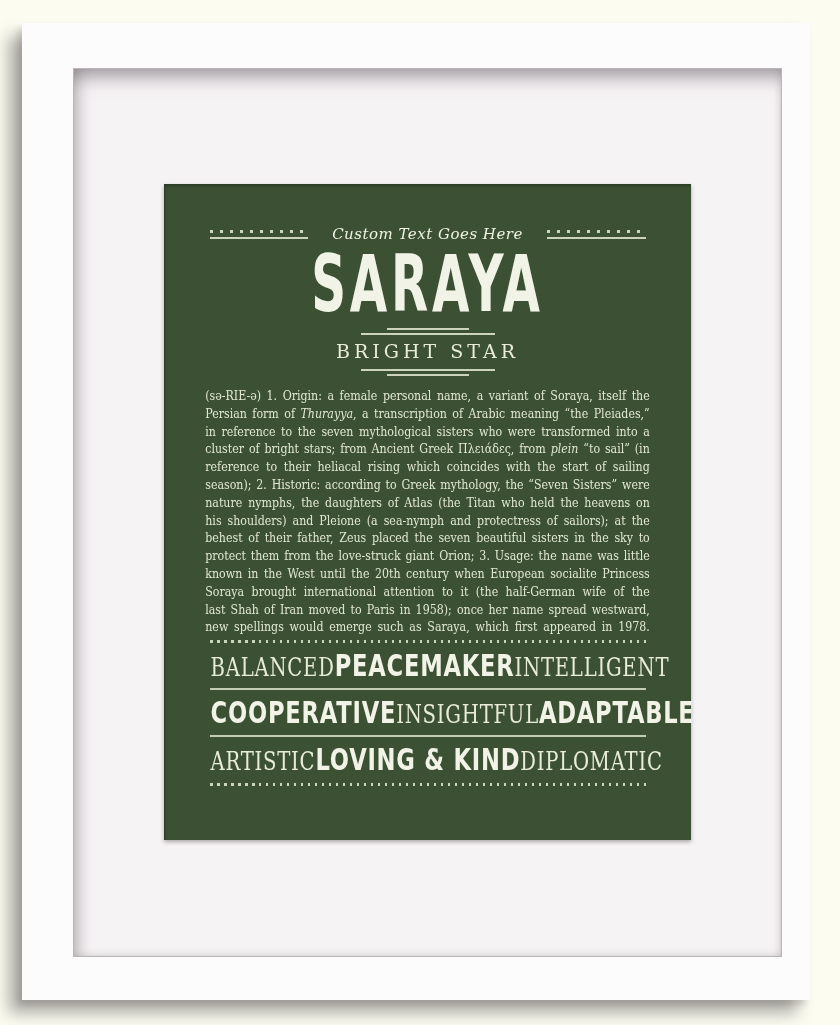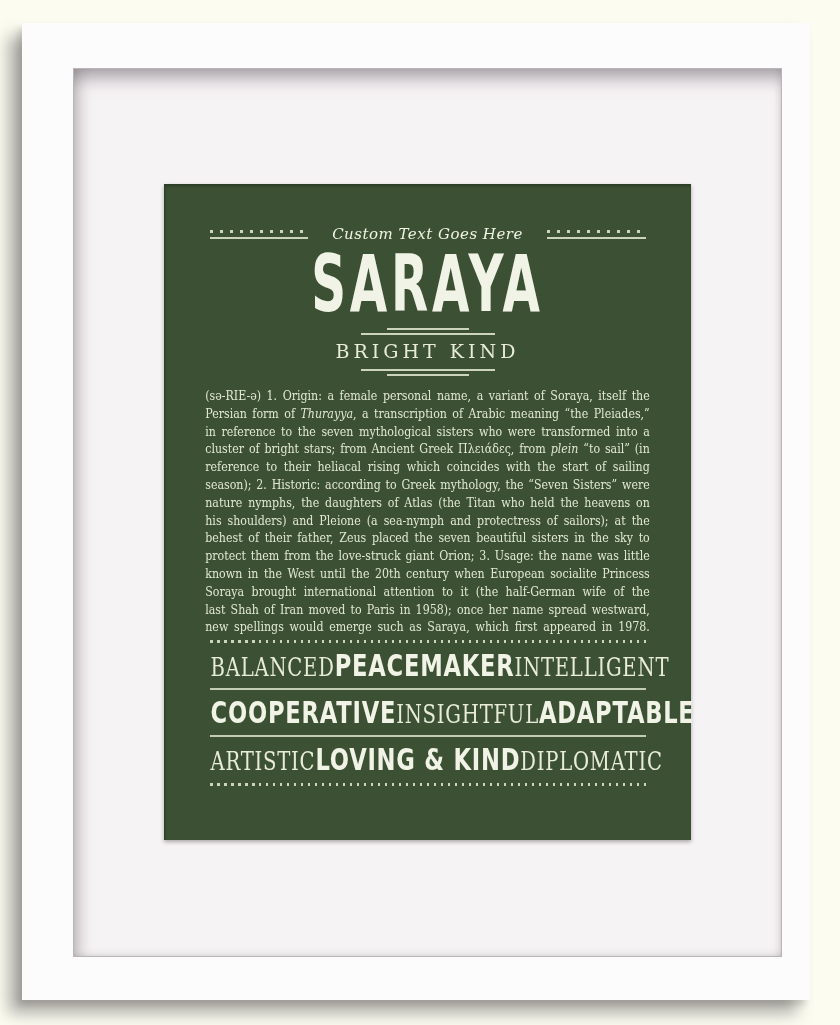--- a/index.html
+++ b/index.html
@@ -95,21 +95,21 @@
         </div>
       </div>
 
       <h1 class="name"><span>SARAYA</span></h1>
 
       <div class="divpair above">
         <div class="ln narrow"></div>
         <div class="ln wide"></div>
       </div>
 
-      <div class="meaning">BRIGHT KIND</div>
+      <div class="meaning">BRIGHT STAR</div>
 
       <div class="divpair below">
         <div class="ln wide"></div>
         <div class="ln narrow"></div>
       </div>
 
       <div class="desc" id="desc">
           <div class="bline"><span>(sə-RIE-ə)  1. Origin:  a female personal name, a variant of Soraya, itself the</span></div>
           <div class="bline"><span>Persian form of </span><i>Thurayya</i><span>, a transcription of Arabic meaning “the Pleiades,”</span></div>
           <div class="bline"><span>in reference to the seven mythological sisters who were transformed into a</span></div>

